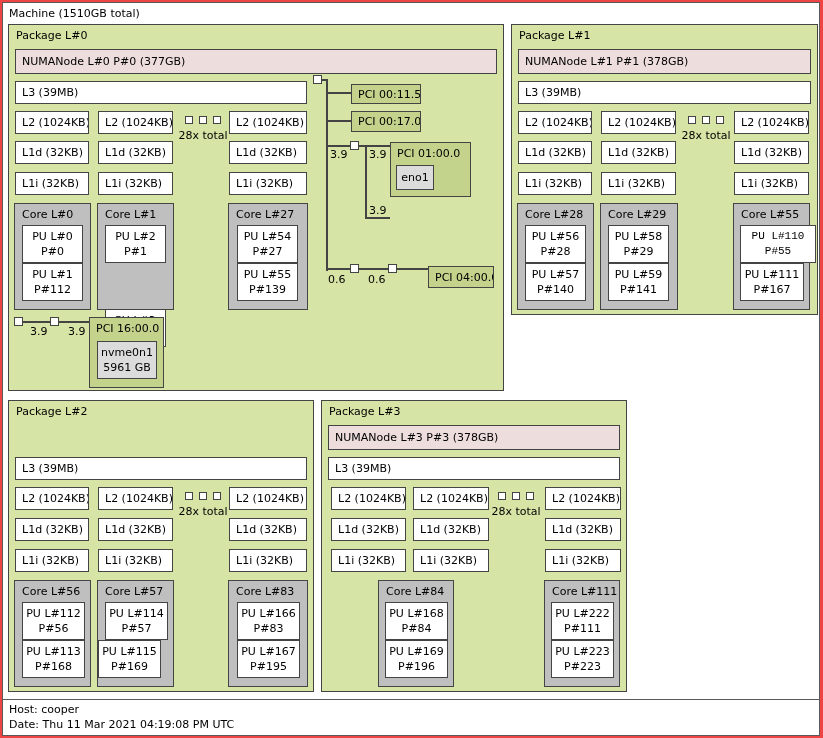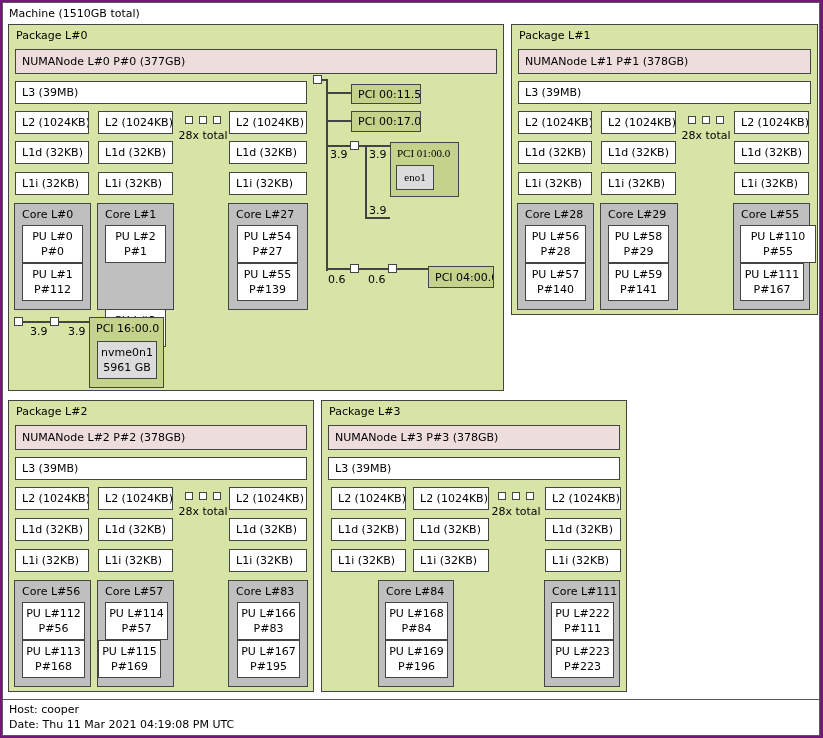--- a/index.html
+++ b/index.html
@@ -1,16 +1,16 @@
 <!DOCTYPE html>
 <html><head>
 <meta charset="utf-8">
 <style>
   html,body{margin:0;padding:0;background:#fff;}
-  #canvas{position:relative;width:823px;height:738px;background:#701a75;
+  #canvas{position:relative;width:823px;height:738px;background:#ef4444;
           font-family:"DejaVu Sans","Liberation Sans",sans-serif;font-size:11px;color:#000;}
   .box{position:absolute;box-sizing:border-box;border:1px solid #444;}
   .green{background:#d6e5a5;}
   .pcigreen{background:#c3d38c;}
   .pink{background:#eedddd;}
   .white{background:#ffffff;}
   .gray{background:#bfbfbf;}
   .dev{background:#dcdcdc;}
   .machine{background:#ffffff;border:1px solid #5a5a5a;}
   .vc{display:flex;align-items:center;padding-left:6px;white-space:nowrap;overflow:hidden;}
@@ -98,21 +98,21 @@
       <div class="box pcigreen vc" style="left:342px;top:59px;width:70px;height:20px;">PCI 00:11.5</div>
 
       <div class="line" style="left:317px;top:95px;width:25px;height:2px;"></div>
       <div class="box pcigreen vc" style="left:342px;top:86px;width:70px;height:21px;">PCI 00:17.0</div>
 
       <div class="line" style="left:317px;top:120px;width:25px;height:2px;"></div>
       <div class="spd" style="left:321px;top:123px;">3.9</div>
       <div class="sq" style="left:341px;top:116px;"></div>
       <div class="line" style="left:350px;top:120px;width:31px;height:2px;"></div>
       <div class="spd" style="left:360px;top:123px;">3.9</div>
-      <div class="box pcigreen" style="left:381px;top:117px;width:69px;height:55px;font-family:Liberation Serif, serif;">
+      <div class="box pcigreen" style="left:381px;top:117px;width:81px;height:55px;">
         <div class="toplbl" style="left:6px;">PCI 01:00.0</div>
         <div class="box dev pu" style="left:5px;top:22px;width:38px;height:25px;">
           <span>eno1</span>
         </div>
       </div>
 
       <div class="line" style="left:356px;top:122px;width:2px;height:72px;"></div>
       <div class="line" style="left:356px;top:192px;width:25px;height:2px;"></div>
       <div class="spd" style="left:360px;top:179px;">3.9</div>
 
@@ -180,34 +180,33 @@
           <span>PU L#58</span>
           <span>P#29</span>
         </div>
         <div class="box white pu" style="left:7px;top:59px;width:61px;height:38px;">
           <span>PU L#59</span>
           <span>P#141</span>
         </div>
       </div>
       <div class="box gray" style="left:221px;top:178px;width:77px;height:107px;">
         <div class="toplbl">Core L#55</div>
-        <div class="box white pu" style="left:6px;top:21px;width:76px;height:38px;">
+        <div class="box white pu" style="left:6px;top:21px;width:76px;height:38px;font-family:Liberation Mono, monospace;">
           <span>PU L#110</span>
           <span>P#55</span>
         </div>
         <div class="box white pu" style="left:6px;top:59px;width:64px;height:38px;">
           <span>PU L#111</span>
           <span>P#167</span>
         </div>
       </div>
     </div>
 
     <div class="box green" style="left:5px;top:397px;width:306px;height:292px;">
       <div class="toplbl">Package L#2</div>
-      <div class="box pink vc" style="left:6px;top:24px;width:292px;height:25px;">NUMANode L#2 P#2 (378GB)</div>
       <div class="box white vc" style="left:6px;top:56px;width:292px;height:23px;">L3 (39MB)</div>
 
       <div class="box white vc" style="left:6px;top:86px;width:74px;height:23px;">L2 (1024KB)</div>
       <div class="box white vc" style="left:89px;top:86px;width:75px;height:23px;">L2 (1024KB)</div>
       <div class="dots" style="left:176px;top:91px;">
         <div class="dot"></div>
         <div class="dot"></div>
         <div class="dot"></div>
       </div>
       <div class="dotlbl" style="left:169px;top:104px;">28x total</div>

